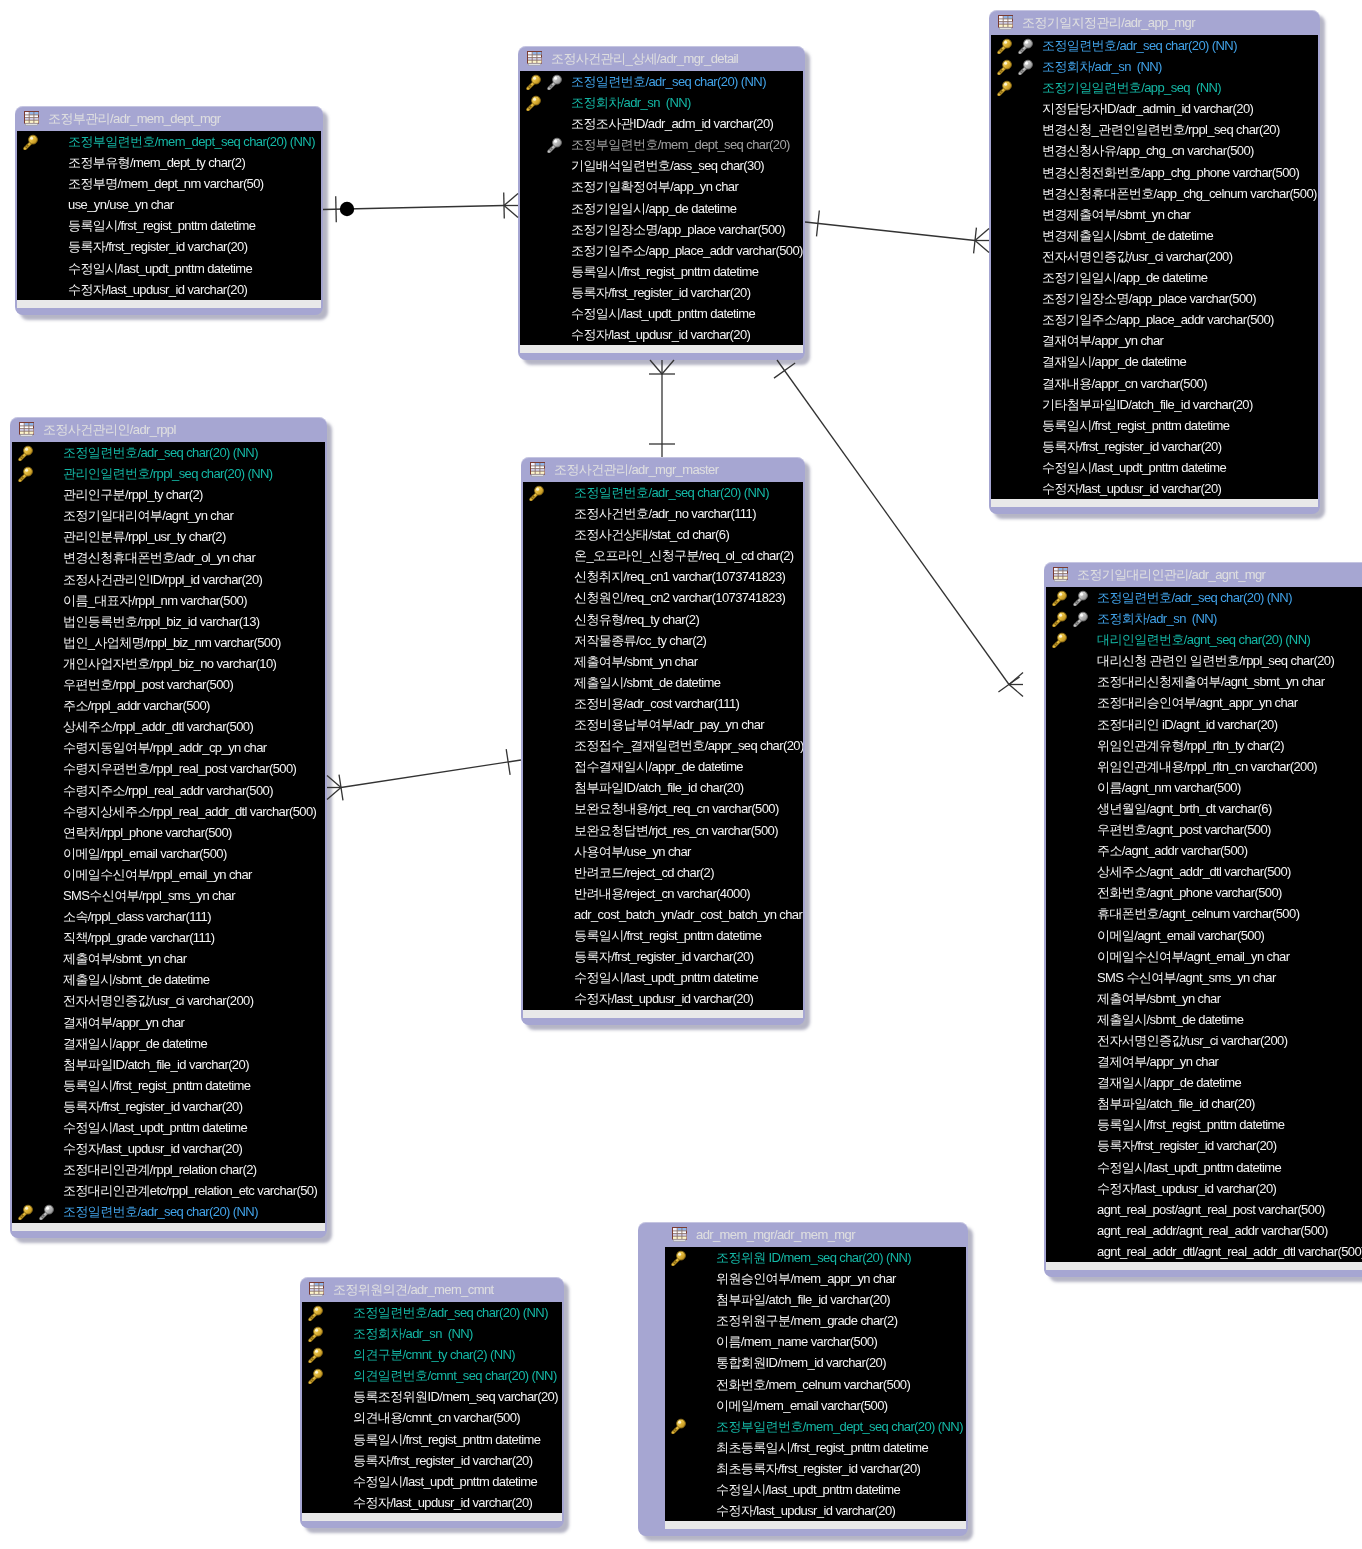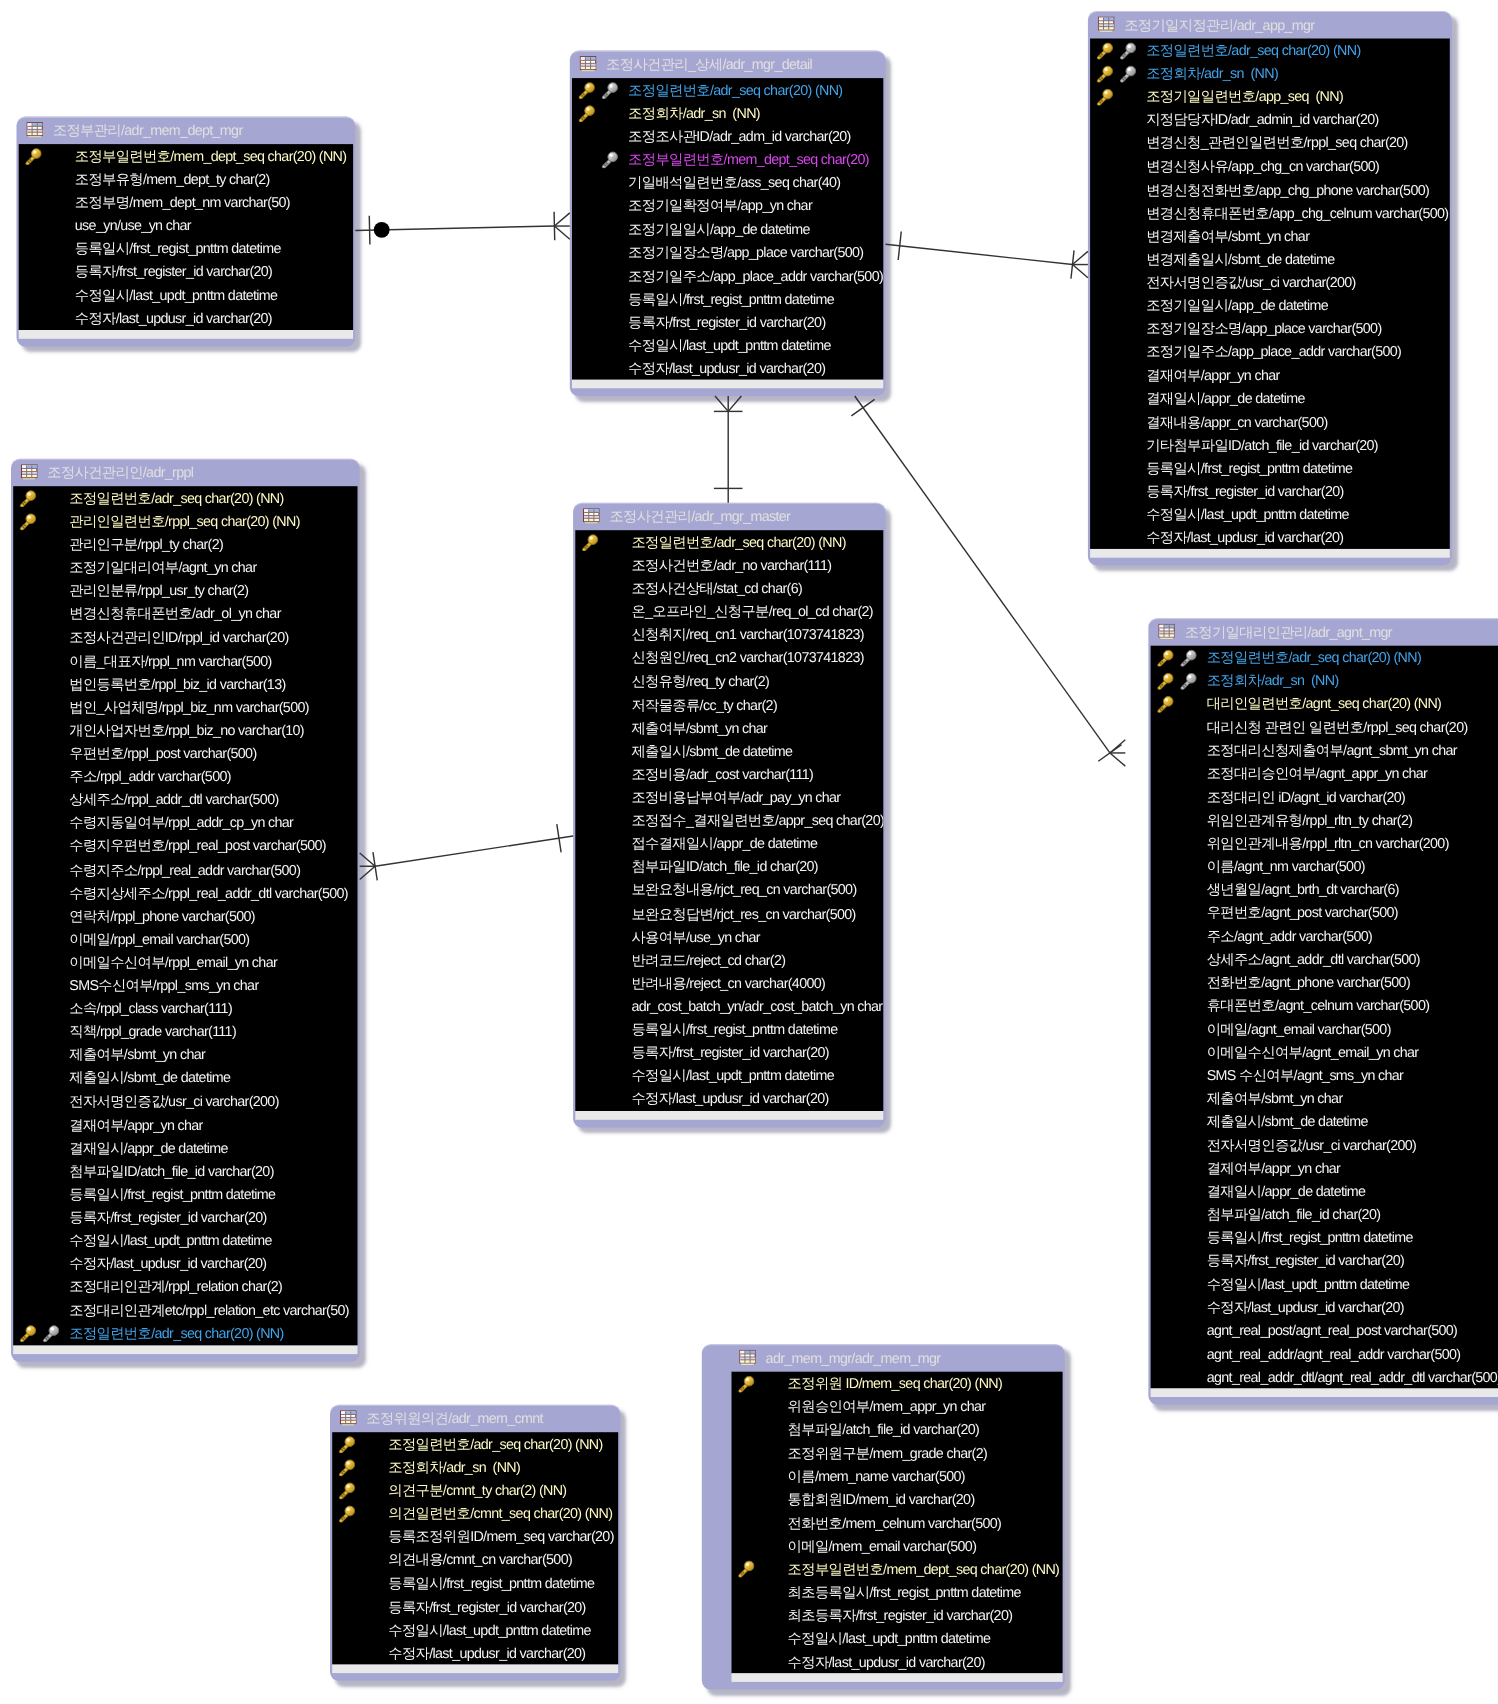--- a/index.html
+++ b/index.html
@@ -32,23 +32,23 @@
   .erow{
     position:relative;height:21.1px;white-space:pre;overflow:hidden;
   }
   .erow .k1{position:absolute;left:5px;top:2.5px;}
   .erow .k2{position:absolute;left:26px;top:2.5px;}
   .erow .atext{
     position:absolute;left:51px;top:0;line-height:21.1px;
     font-size:13px;letter-spacing:-0.6px;
   }
   .c-normal{color:#f4f4f4;}
-  .c-pk{color:#fef9c3;}
+  .c-pk{color:#14b8a6;}
   .c-pkfk{color:#41a2e8;}
-  .c-fk{color:#d946ef;}
+  .c-fk{color:#a3a3a3;}
   .estrip{height:8px;margin:0 2px;background:#e9e9e9;}
   .efoot{height:7px;border-radius:0 0 8px 8px;}
   #rel-layer{position:absolute;left:0;top:0;z-index:5;pointer-events:none;}
 </style>
 </head>
 <body>
 
 <svg width="0" height="0" style="position:absolute">
   <defs>
     <linearGradient id="goldg" x1="0" y1="0" x2="1" y2="1">
@@ -126,21 +126,21 @@
             </svg><svg width="16" height="16" viewBox="0 0 16 16" class="k2">
               <use href="#key-silver"></use>
             </svg><span class="atext c-pkfk">조정일련번호/adr_seq char(20) (NN)</span></div>
           <div class="erow"><svg width="16" height="16" viewBox="0 0 16 16" class="k1">
               <use href="#key-gold"></use>
             </svg><span class="atext c-pk">조정회차/adr_sn  (NN)</span></div>
           <div class="erow"><span class="atext c-normal">조정조사관ID/adr_adm_id varchar(20)</span></div>
           <div class="erow"><svg width="16" height="16" viewBox="0 0 16 16" class="k2">
               <use href="#key-silver"></use>
             </svg><span class="atext c-fk">조정부일련번호/mem_dept_seq char(20)</span></div>
-          <div class="erow"><span class="atext c-normal">기일배석일련번호/ass_seq char(40)</span></div>
+          <div class="erow"><span class="atext c-normal">기일배석일련번호/ass_seq char(30)</span></div>
           <div class="erow"><span class="atext c-normal">조정기일확정여부/app_yn char</span></div>
           <div class="erow"><span class="atext c-normal">조정기일일시/app_de datetime</span></div>
           <div class="erow"><span class="atext c-normal">조정기일장소명/app_place varchar(500)</span></div>
           <div class="erow"><span class="atext c-normal">조정기일주소/app_place_addr varchar(500)</span></div>
           <div class="erow"><span class="atext c-normal">등록일시/frst_regist_pnttm datetime</span></div>
           <div class="erow"><span class="atext c-normal">등록자/frst_register_id varchar(20)</span></div>
           <div class="erow"><span class="atext c-normal">수정일시/last_updt_pnttm datetime</span></div>
           <div class="erow"><span class="atext c-normal">수정자/last_updusr_id varchar(20)</span></div>
         </div>
         <div class="estrip"></div>

